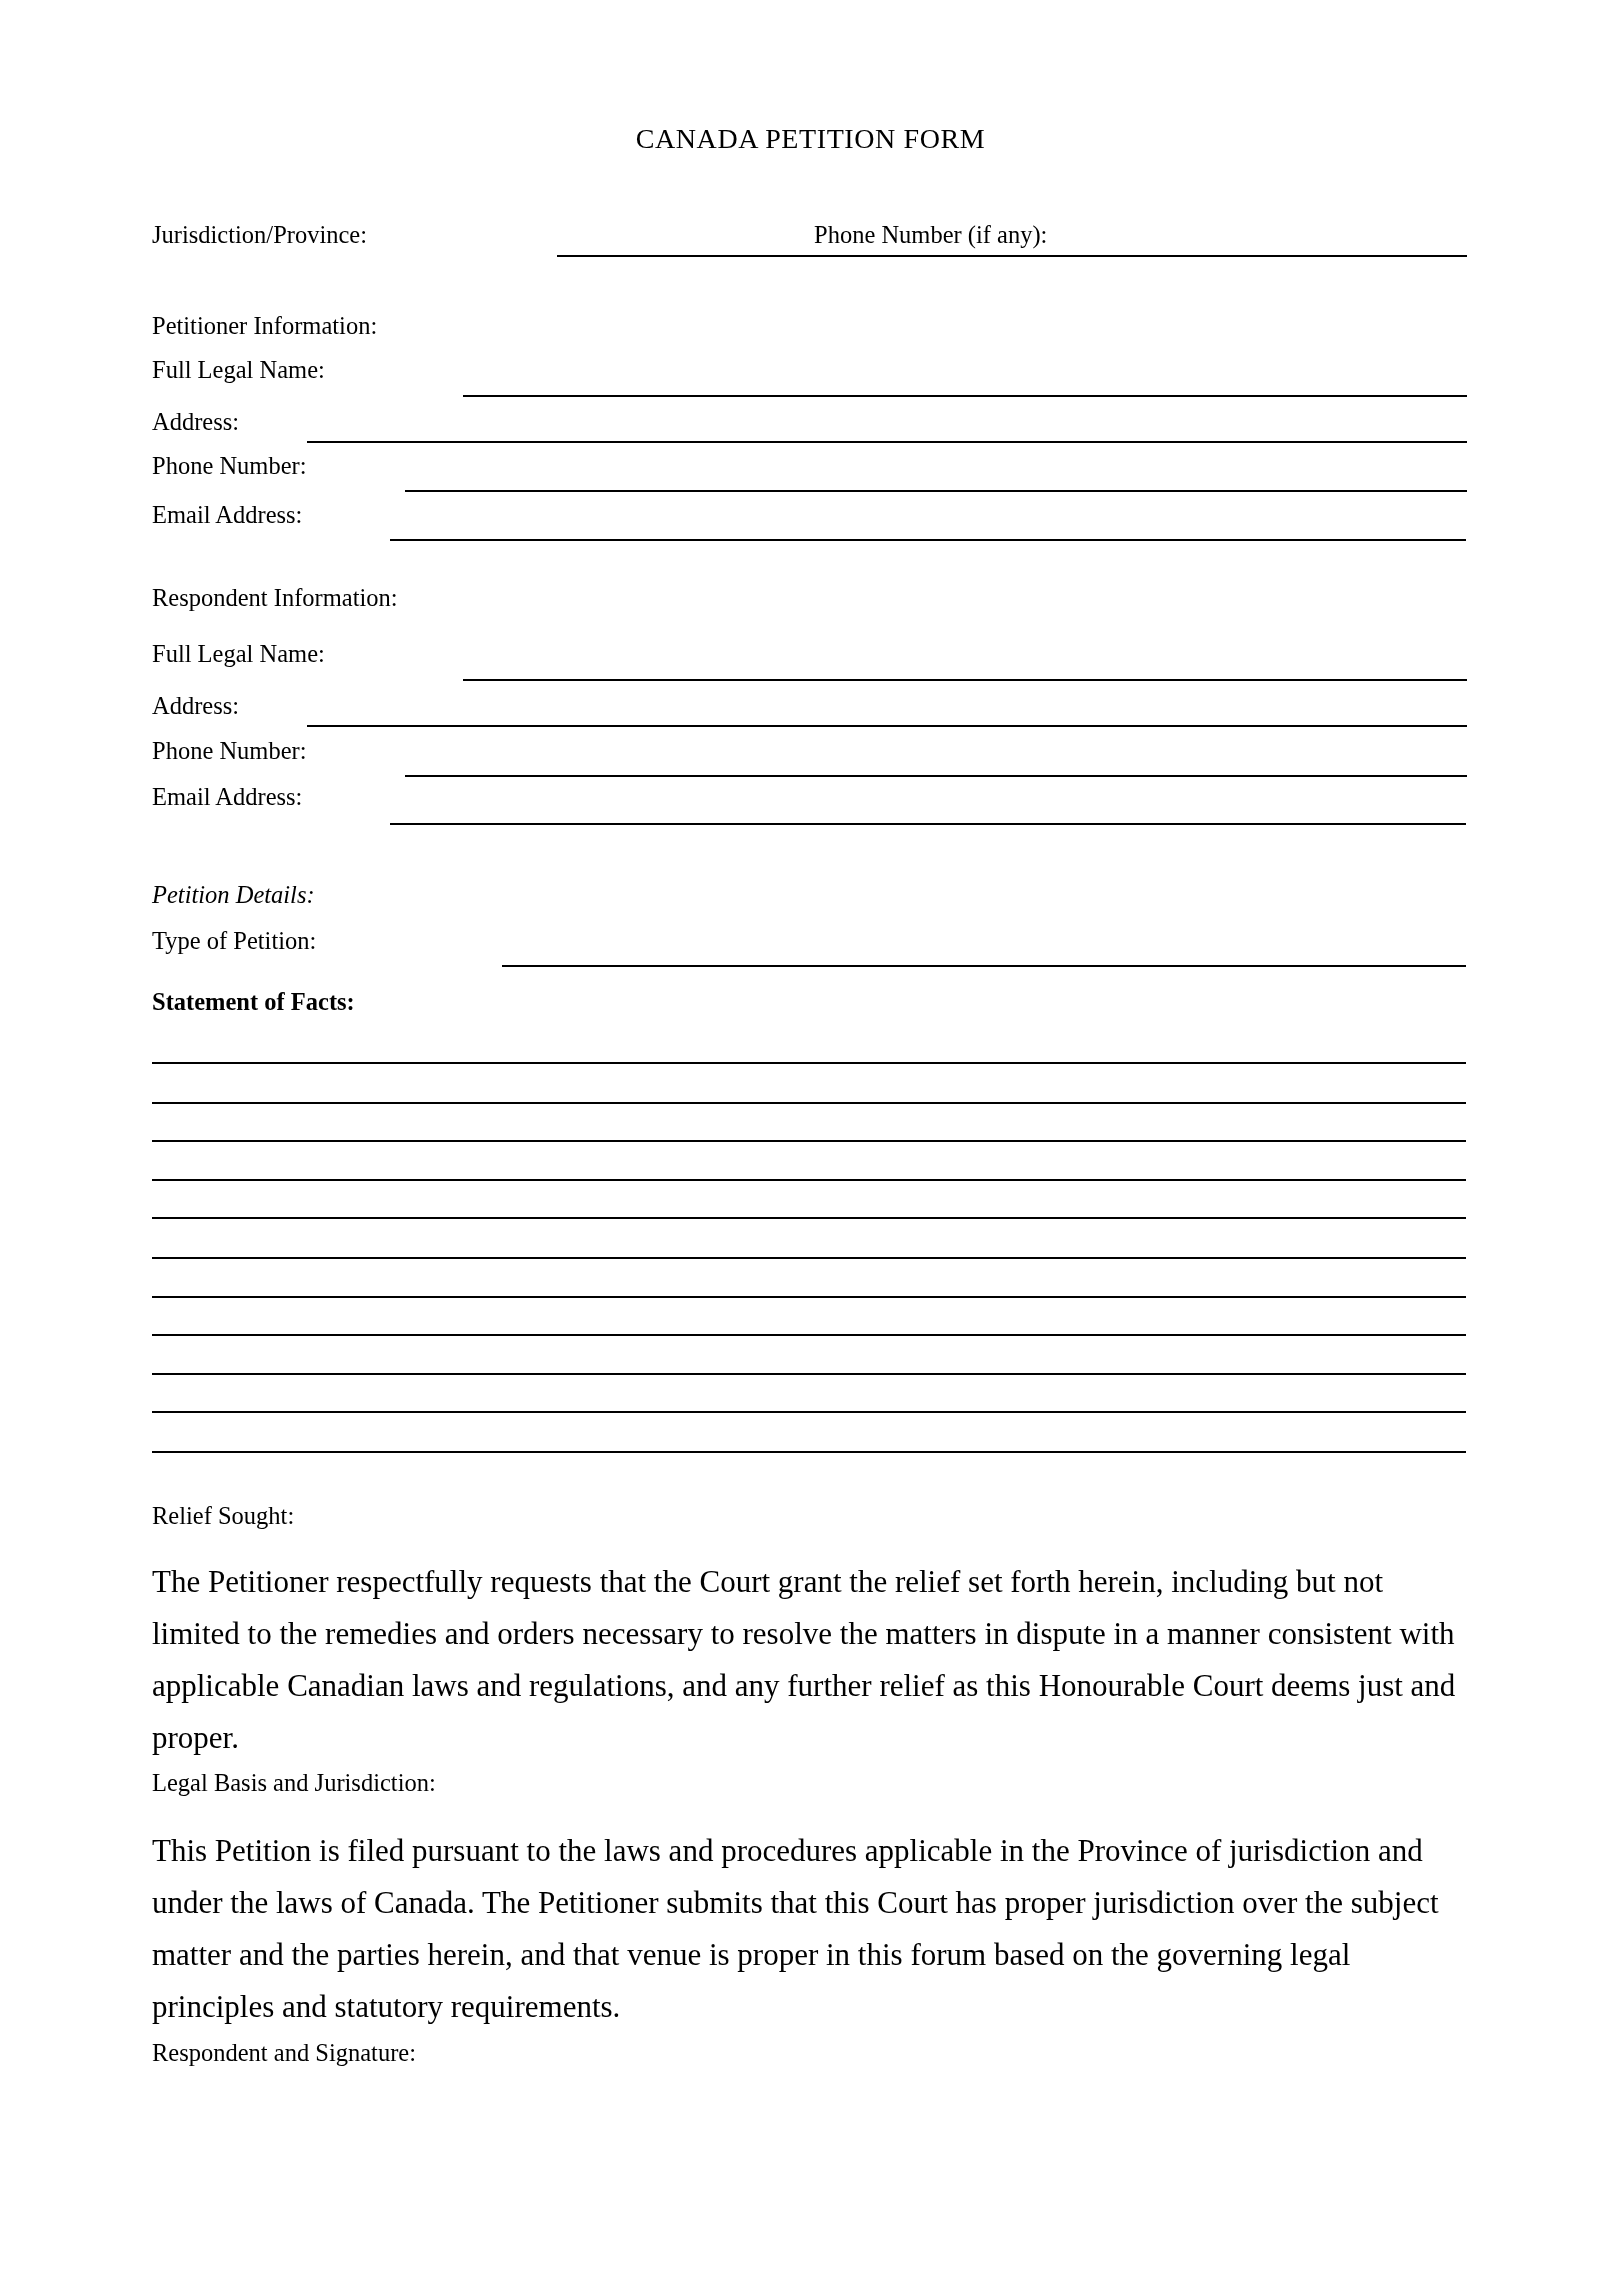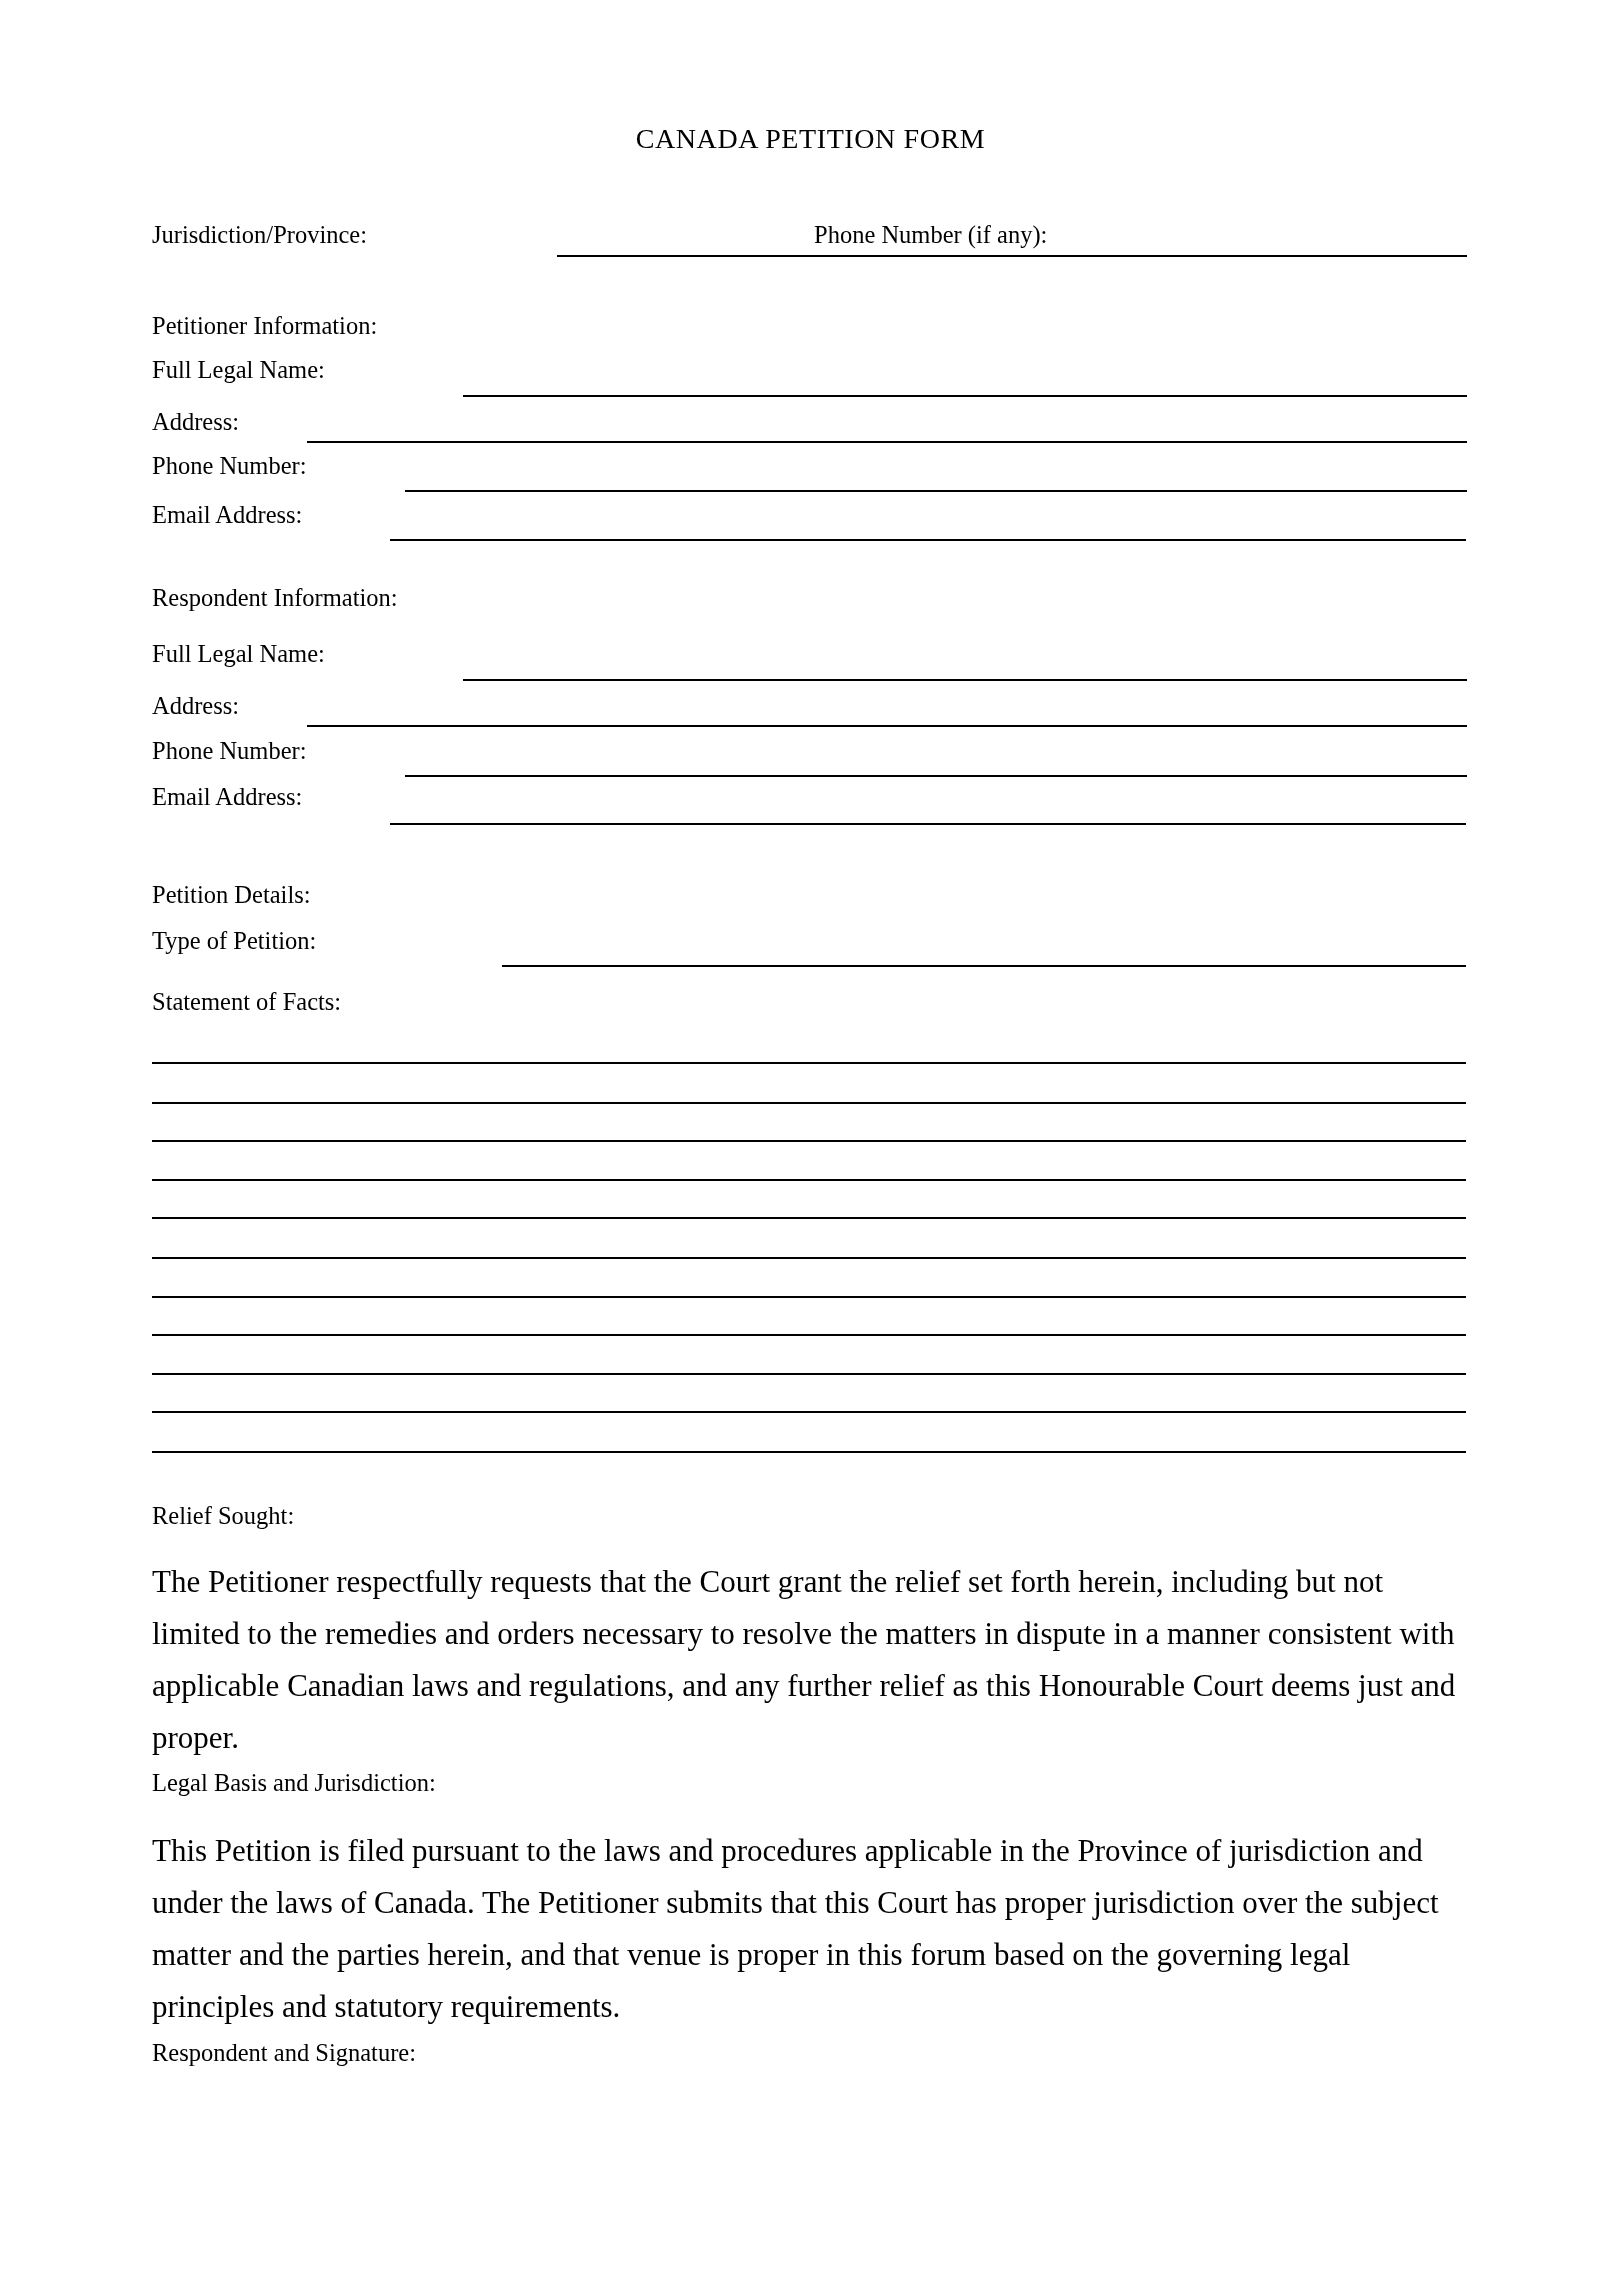--- a/index.html
+++ b/index.html
@@ -98,26 +98,26 @@
 
   <div class="txt" style="left:152px; top:694px;">Address:</div>
   <div class="rule" style="left:307px; top:725px; width:1160px;"></div>
 
   <div class="txt" style="left:152px; top:739px;">Phone Number:</div>
   <div class="rule" style="left:405px; top:775px; width:1062px;"></div>
 
   <div class="txt" style="left:152px; top:785px;">Email Address:</div>
   <div class="rule" style="left:390px; top:823px; width:1076px;"></div>
 
-  <div class="section-head" style="left:152px; top:883px;">Petition Details:</div>
+  <div class="section-head" style="left:152px; top:883px;font-style:italic;">Petition Details:</div>
 
   <div class="txt" style="left:152px; top:929px;">Type of Petition:</div>
   <div class="rule" style="left:502px; top:965px; width:964px;"></div>
 
-  <div class="txt" style="left:152px; top:990px;">Statement of Facts:</div>
+  <div class="txt" style="left:152px; top:990px;font-weight:bold;">Statement of Facts:</div>
 
   <div id="statement-lines">
       <div class="rule" style="left: 152px; top: 1062px; width: 1314px;"></div>
       <div class="rule" style="left: 152px; top: 1102px; width: 1314px;"></div>
       <div class="rule" style="left: 152px; top: 1140px; width: 1314px;"></div>
       <div class="rule" style="left: 152px; top: 1179px; width: 1314px;"></div>
       <div class="rule" style="left: 152px; top: 1217px; width: 1314px;"></div>
       <div class="rule" style="left: 152px; top: 1257px; width: 1314px;"></div>
       <div class="rule" style="left: 152px; top: 1296px; width: 1314px;"></div>
       <div class="rule" style="left: 152px; top: 1334px; width: 1314px;"></div>

